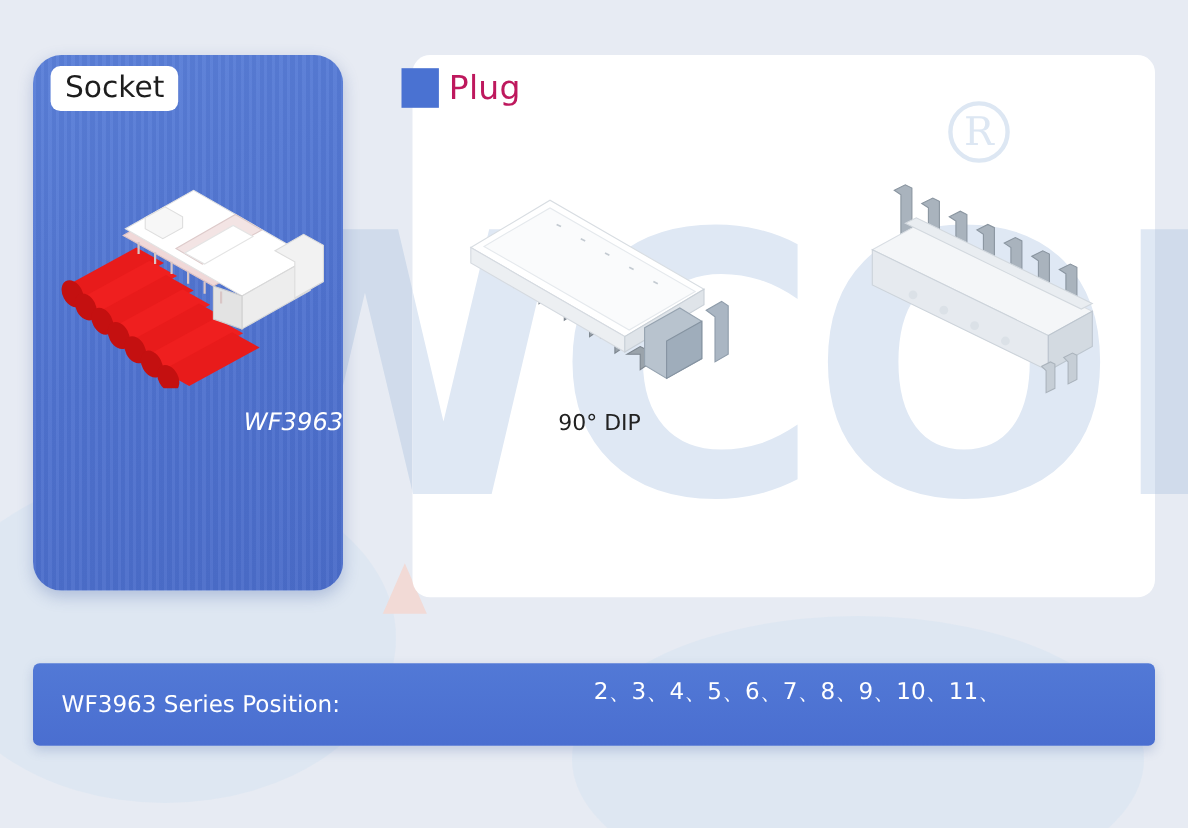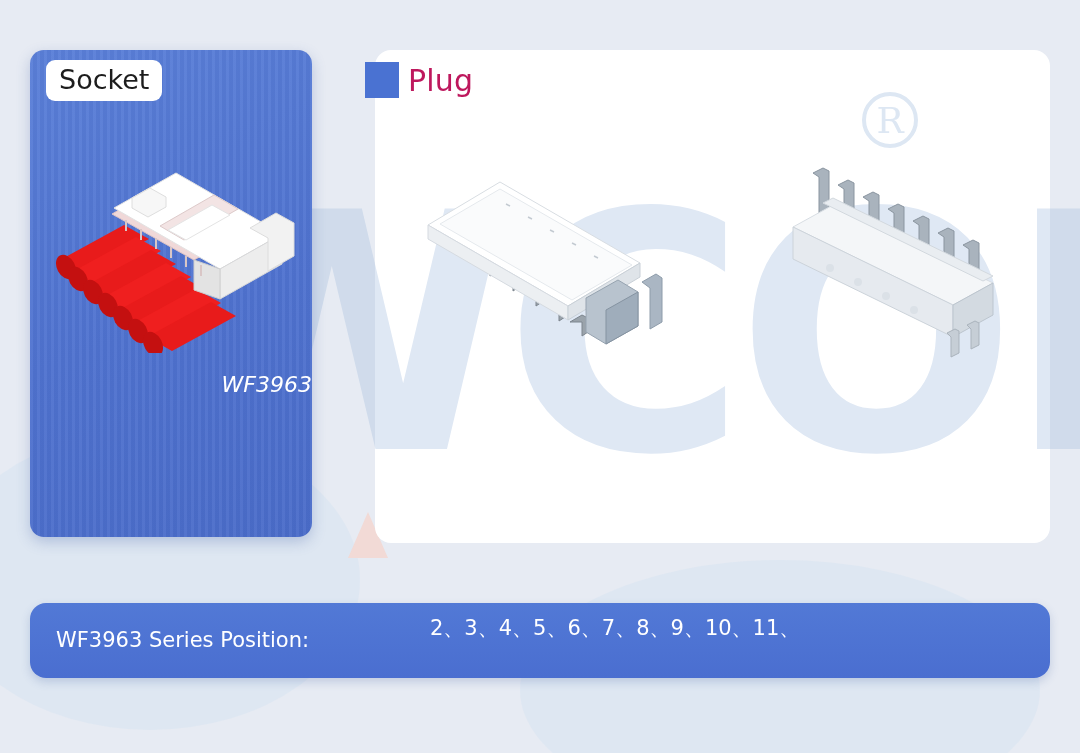--- a/index.html
+++ b/index.html
@@ -132,21 +132,21 @@
     letter-spacing: .2px;
   }
 
   
   #socket-panel {
     position: absolute;
     left: 30px;
     top: 50px;
     width: 282px;
     height: 487px;
-    border-radius: 14px;
+    border-radius: 26px;
     background:
       repeating-linear-gradient(90deg,
         rgba(255,255,255,.045) 0px,
         rgba(255,255,255,.045) 3px,
         rgba(0,0,0,.025) 3px,
         rgba(0,0,0,.025) 7px),
       linear-gradient(160deg, #5a7fd8 0%, #4f72cf 55%, #4a6cc9 100%);
     box-shadow: 0 5px 14px rgba(60,90,160,.28);
     z-index: 4;
     overflow: hidden;
@@ -191,41 +191,42 @@
   }
 
   
   #position-banner {
     position: absolute;
     left: 30px;
     top: 603px;
     width: 1020px;
     height: 75px;
     background: linear-gradient(180deg, #5279d6 0%, #4a6ed0 100%);
-    border-radius: 16px;
+    border-radius: 6px;
     z-index: 4;
     box-shadow: 0 4px 10px rgba(60,90,160,.22);
   }
   #banner-label {
     position: absolute;
     left: 26px;
     top: 25px;
     color: #ffffff;
     font-size: 21px;
     font-family: "DejaVu Sans", sans-serif;
     white-space: nowrap;
   }
   #banner-values {
     position: absolute;
     left: 400px;
     right: 30px;
     top: 12px;
     color: #ffffff;
     font-size: 21px;
     line-height: 27px;
+    text-align: center;
     font-family: "DejaVu Sans", sans-serif;
   }
   #banner-values div { white-space: nowrap; }
 </style>
 </head>
 <body>
 
 <div id="watermark-layer">
   <div class="wm-blob" style="left:-60px;  top:430px;  width:420px; height:300px;"></div>
   <div class="wm-blob" style="left:520px;  top:560px;  width:520px; height:260px;"></div>
@@ -266,20 +267,21 @@
         <line x1="162" y1="73" x2="166" y2="75"></line>
         <line x1="184" y1="86" x2="188" y2="88"></line>
       </g>
 
       <path d="M176,128 L208,110 L228,122 L228,156 L196,174 L176,162 Z" fill="#b8c3ce" stroke="#96a3b0" stroke-width="1"></path>
       <path d="M196,140 L228,122 L228,156 L196,174 Z" fill="#9fadbb" stroke="#8593a1" stroke-width="1"></path>
 
       <path d="M232,112 L246,104 L252,108 L252,152 L240,159 L240,118 Z" fill="#aab6c3" stroke="#8e9caa" stroke-width="1"></path>
     </g>
   </svg>
+  <div class="fig-caption" style="left:60px; top:322px; width:220px;">90° DIP</div>
 
   <svg class="figure" style="left:400px; top:115px;" width="245" height="200" viewBox="0 0 245 200">
     <g>
 
       <g>
         <path d="M38,8 L48,3 L54,6 L54,60 L44,65 L44,12 Z" fill="#a9b3bd" stroke="#8a95a0" stroke-width="1"></path>
         <path d="M63,20 L73,15 L79,18 L79,72 L69,77 L69,24 Z" fill="#a9b3bd" stroke="#8a95a0" stroke-width="1"></path>
         <path d="M88,32 L98,27 L104,30 L104,84 L94,89 L94,36 Z" fill="#a9b3bd" stroke="#8a95a0" stroke-width="1"></path>
         <path d="M113,44 L123,39 L129,42 L129,96 L119,101 L119,48 Z" fill="#a9b3bd" stroke="#8a95a0" stroke-width="1"></path>
         <path d="M138,56 L148,51 L154,54 L154,108 L144,113 L144,60 Z" fill="#a9b3bd" stroke="#8a95a0" stroke-width="1"></path>

